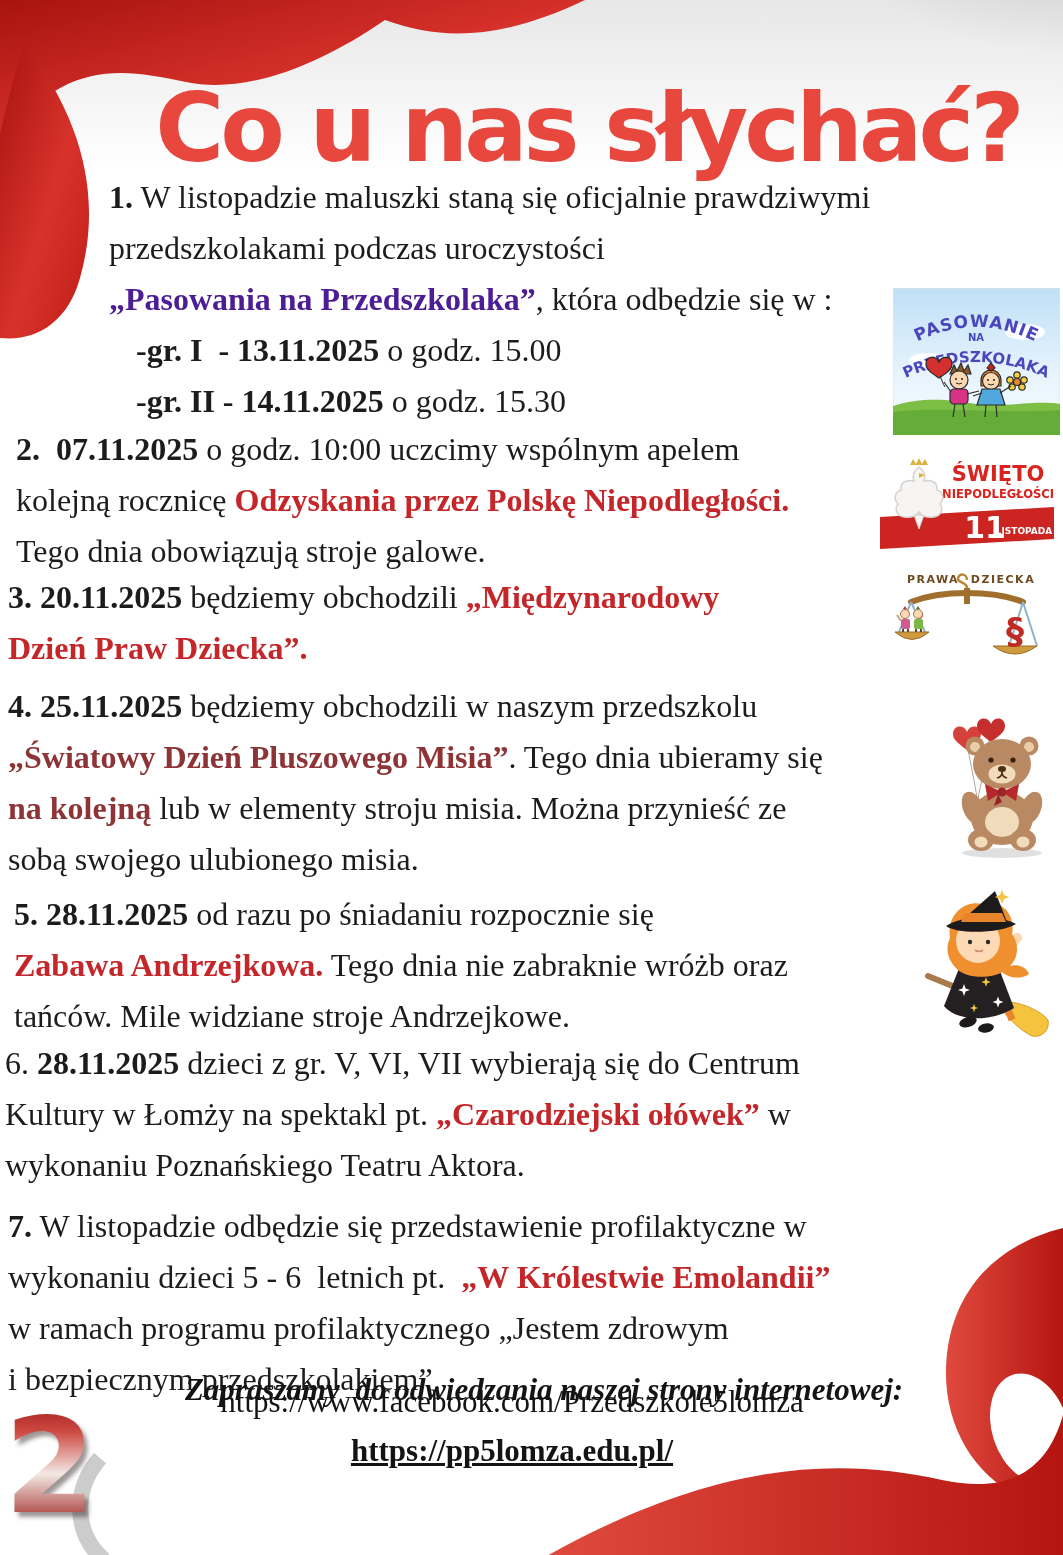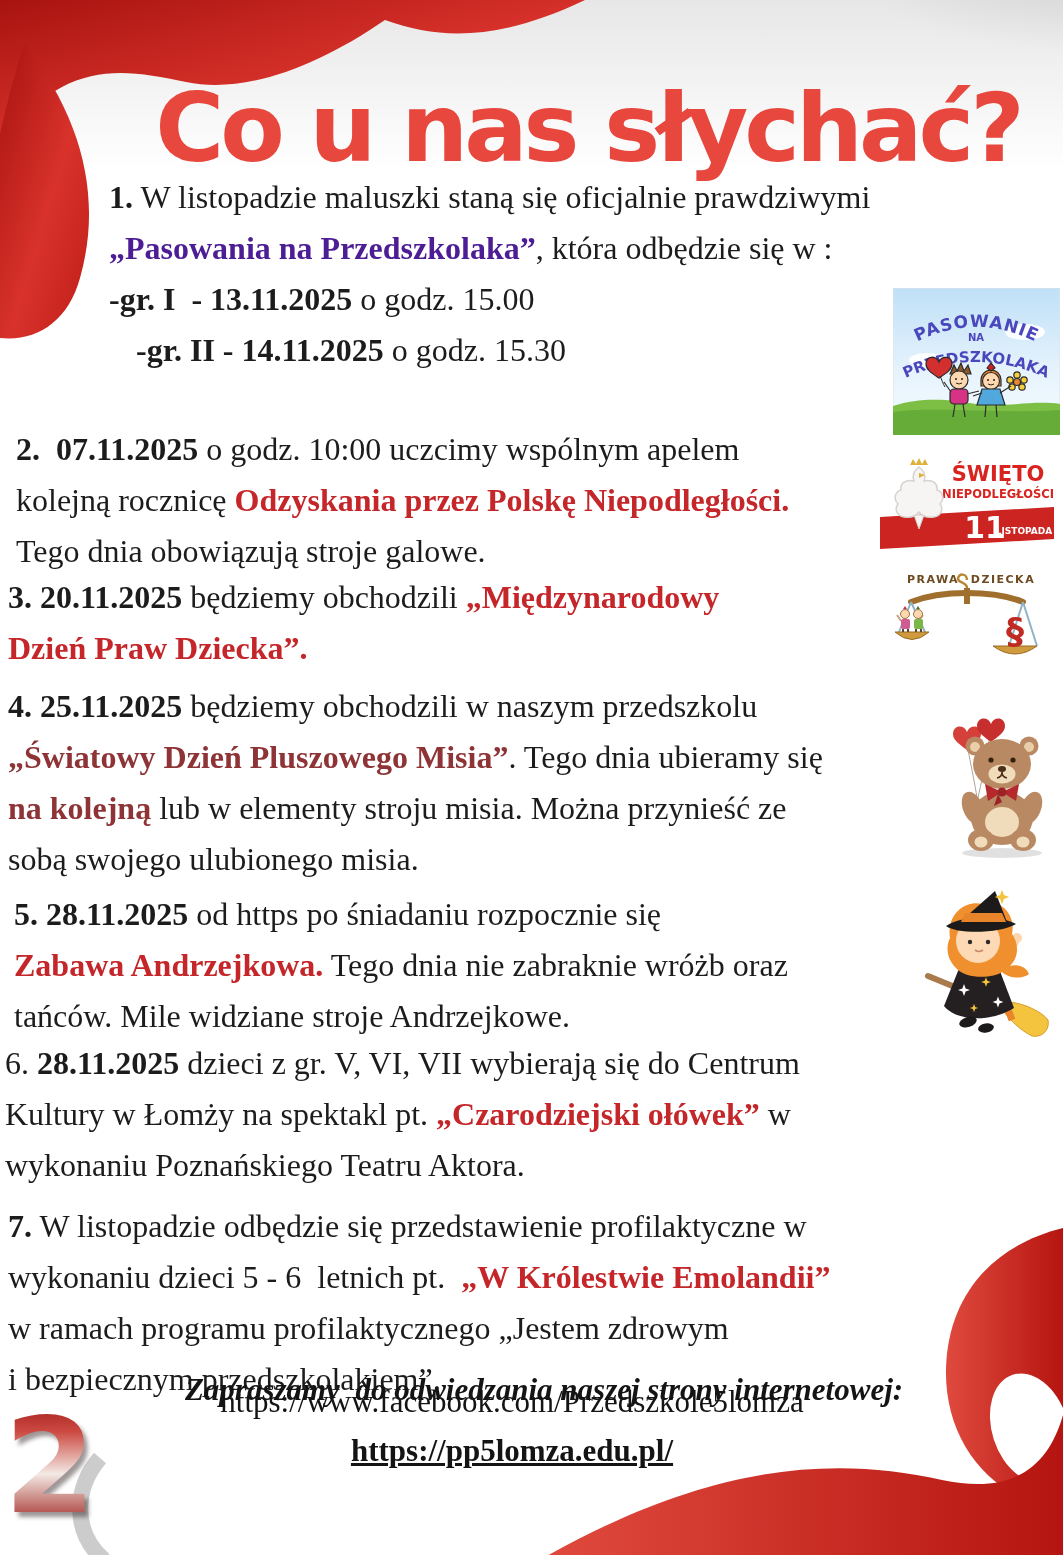--- a/index.html
+++ b/index.html
@@ -87,41 +87,42 @@
     <ellipse cx="1030" cy="1428" rx="38" ry="56" transform="rotate(-18 1030 1428)" fill="#ffffff"></ellipse>
 
     <path d="M545,1557 C700,1470 822,1453 942,1480 C1012,1495 1048,1468 1063,1415 L1063,1557 Z" fill="url(#rg2)"></path>
   </svg>
 
   <h1 class="title">Co u nas słychać?</h1>
 
   <div id="items">
       <div class="item">
         <div class="line"><span class="seg-b">1.</span><span class="seg-n"> W listopadzie maluszki staną się oficjalnie prawdziwymi</span></div>
+        <div class="line"><span class="seg-n">przedszkolakami podczas uroczystości</span></div>
         <div class="line"><span class="seg-dr">„Pasowania na Przedszkolaka”</span><span class="seg-n">, która odbędzie się w :</span></div>
         <div class="line"><span class="seg-b">-gr. I  - 13.11.2025</span><span class="seg-n"> o godz. 15.00</span></div>
         <div class="line"><span class="seg-b">-gr. II - 14.11.2025</span><span class="seg-n"> o godz. 15.30</span></div>
       </div>
       <div class="item">
         <div class="line"><span class="seg-b">2.  07.11.2025</span><span class="seg-n"> o godz. 10:00 uczcimy wspólnym apelem</span></div>
         <div class="line"><span class="seg-n">kolejną rocznicę </span><span class="seg-r">Odzyskania przez Polskę Niepodległości.</span></div>
         <div class="line"><span class="seg-n">Tego dnia obowiązują stroje galowe.</span></div>
       </div>
       <div class="item">
         <div class="line"><span class="seg-b">3. 20.11.2025</span><span class="seg-n"> będziemy obchodzili </span><span class="seg-r">„Międzynarodowy</span></div>
         <div class="line"><span class="seg-r">Dzień Praw Dziecka”.</span></div>
       </div>
       <div class="item">
         <div class="line"><span class="seg-b">4. 25.11.2025</span><span class="seg-n"> będziemy obchodzili w naszym przedszkolu</span></div>
         <div class="line"><span class="seg-m">„Światowy Dzień Pluszowego Misia”</span><span class="seg-n">. Tego dnia ubieramy się</span></div>
         <div class="line"><span class="seg-m">na kolejną</span><span class="seg-n"> lub w elementy stroju misia. Można przynieść ze</span></div>
         <div class="line"><span class="seg-n">sobą swojego ulubionego misia.</span></div>
       </div>
       <div class="item">
-        <div class="line"><span class="seg-b">5. 28.11.2025</span><span class="seg-n"> od https po śniadaniu rozpocznie się</span></div>
+        <div class="line"><span class="seg-b">5. 28.11.2025</span><span class="seg-n"> od razu po śniadaniu rozpocznie się</span></div>
         <div class="line"><span class="seg-r">Zabawa Andrzejkowa.</span><span class="seg-n"> Tego dnia nie zabraknie wróżb oraz</span></div>
         <div class="line"><span class="seg-n">tańców. Mile widziane stroje Andrzejkowe.</span></div>
       </div>
       <div class="item">
         <div class="line"><span class="seg-n">6. </span><span class="seg-b">28.11.2025</span><span class="seg-n"> dzieci z gr. V, VI, VII wybierają się do Centrum</span></div>
         <div class="line"><span class="seg-n">Kultury w Łomży na spektakl pt. </span><span class="seg-r">„Czarodziejski ołówek”</span><span class="seg-n"> w</span></div>
         <div class="line"><span class="seg-n">wykonaniu Poznańskiego Teatru Aktora.</span></div>
       </div>
       <div class="item">
         <div class="line"><span class="seg-b">7.</span><span class="seg-n"> W listopadzie odbędzie się przedstawienie profilaktyczne w</span></div>

